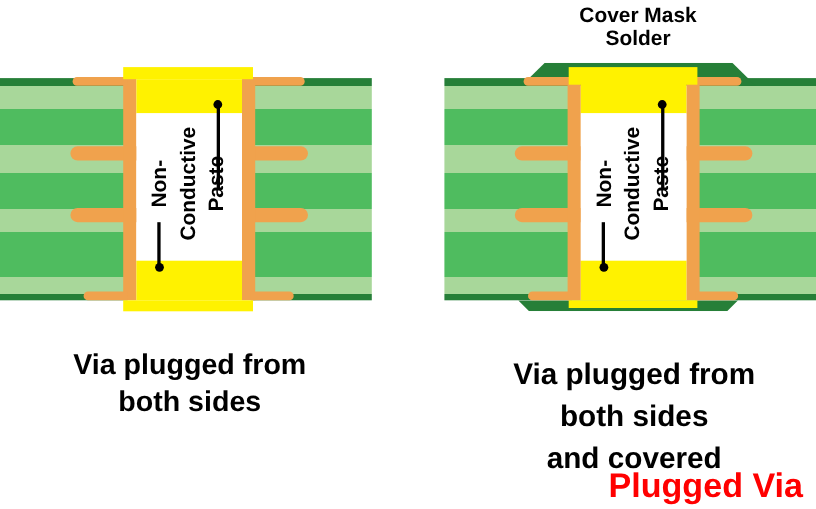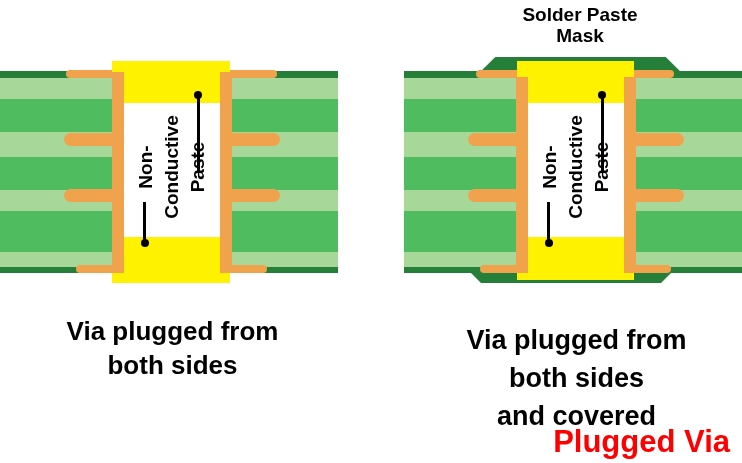--- a/index.html
+++ b/index.html
@@ -151,22 +151,22 @@
   <div class="abs dot" style="left:545px;top:239px;"></div>
 
   <div class="abs paste-label" style="left:576px;top:167px;">
     <div>Non-</div>
     <div>Conductive</div>
     <div>Paste</div>
   </div>
 </div>
 
 <div class="abs top-label" style="left:460px;top:4px;width:240px;">
-  <div>Solder Paste</div>
-  <div>Mask</div>
+  <div>Cover Mask</div>
+  <div>Solder</div>
 </div>
 
 <div class="abs caption three" style="left:404px;top:291px;width:345px;">
   <div>Via plugged from</div>
   <div>both sides</div>
   <div>and covered</div>
 </div>
 
 <div class="abs fig-title">Plugged Via</div>
 

